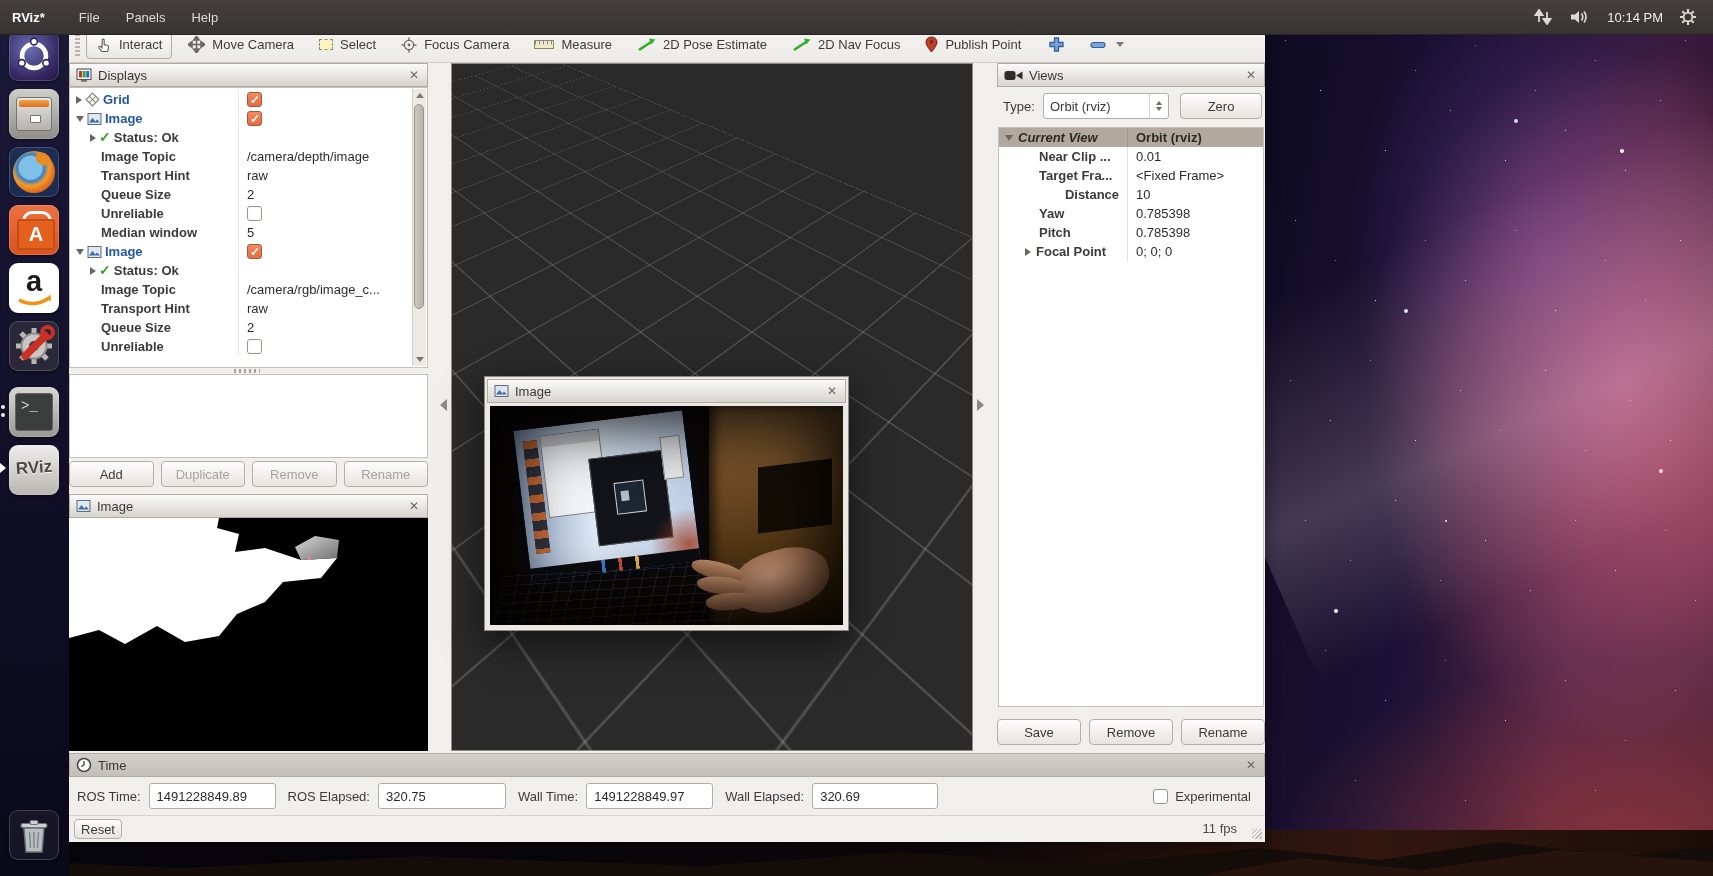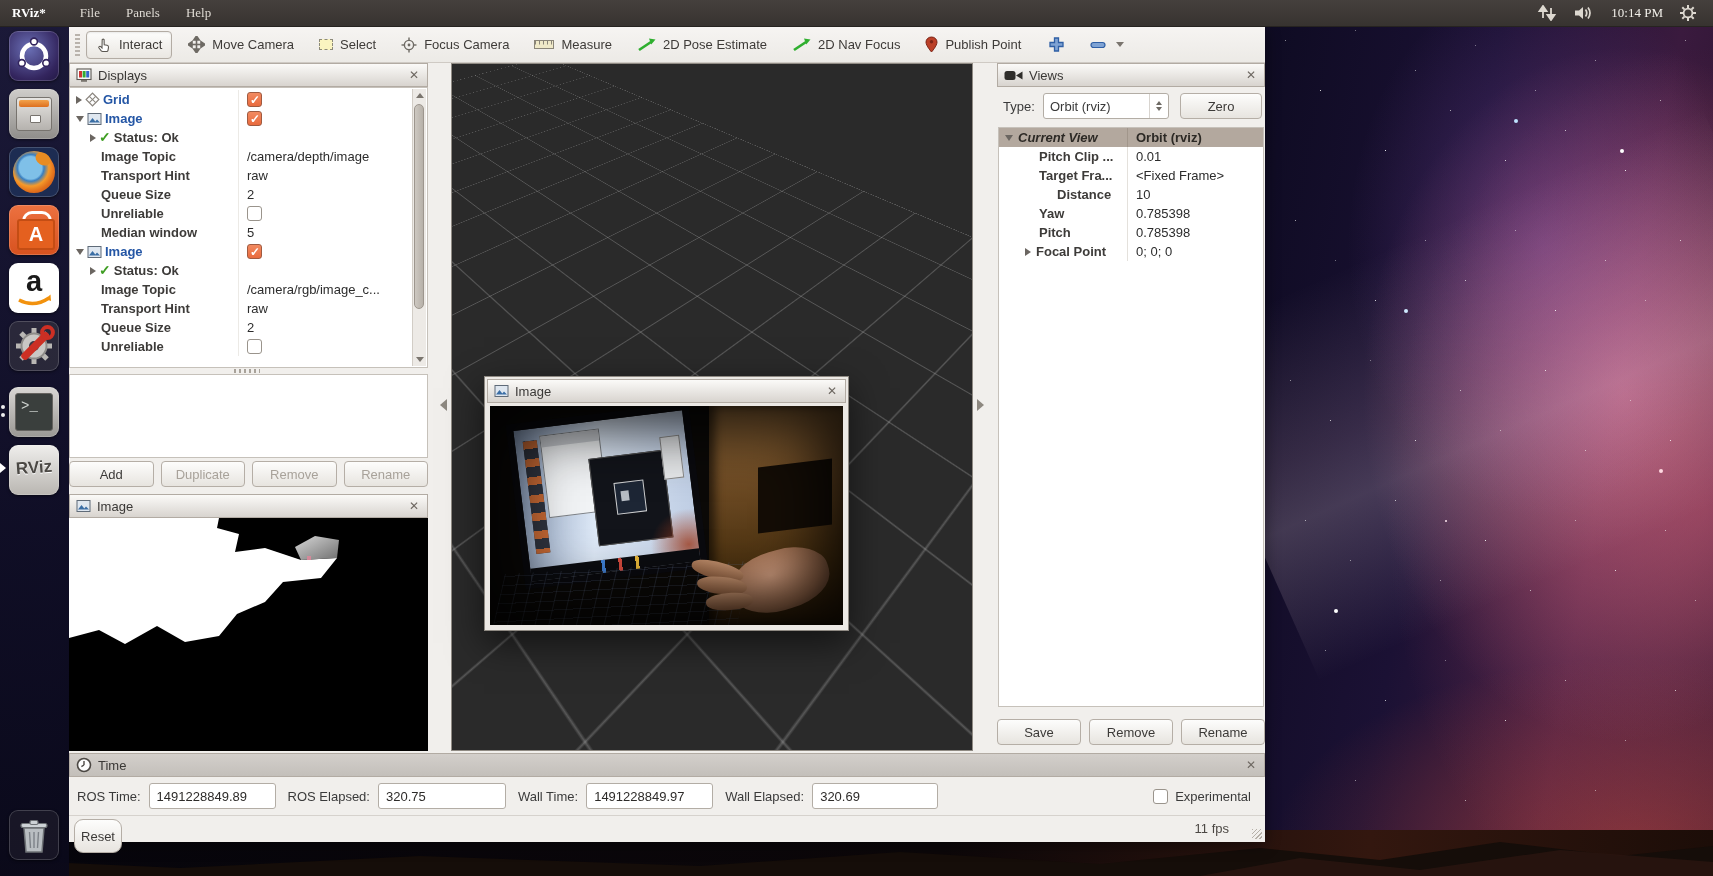--- a/index.html
+++ b/index.html
@@ -35,22 +35,22 @@
     120px 700px rgba(255,255,255,.7),180px 660px rgba(255,255,255,.4),240px 720px rgba(255,255,255,.8),
     300px 680px rgba(255,255,255,.6),360px 740px rgba(255,255,255,.5),410px 690px rgba(255,255,255,.7),
     90px 780px rgba(255,255,255,.5),200px 800px rgba(255,255,255,.6),330px 790px rgba(255,255,255,.5);}
   .stars2{position:absolute;left:0;top:0;width:2px;height:2px;border-radius:50%;background:transparent;box-shadow:
     140px 310px 0 1px #cfeaff,356px 150px 0 1px #ffffff,395px 470px 0 1px #ffd9e2,
     70px 610px 0 1px #ffffff,250px 120px 0 1px #bfe3ff,180px 520px 0 0 #ffe9f0;}
   .mountains{position:absolute;left:0;bottom:0;width:1713px;height:46px;
     background:linear-gradient(90deg,#06050c 0%,#0c0709 55%,#33170f 80%,#1c0d08 100%);}
   .mountains svg{position:absolute;left:0;bottom:0;}
   
-  .menubar{position:absolute;left:0;top:0;width:1713px;height:27px;background:linear-gradient(#45403d,#373330);
-    display:flex;align-items:center;color:#dfdbd4;z-index:60;border-bottom:1px solid #262320;box-sizing:border-box;font-family:Liberation Serif, serif;}
+  .menubar{position:absolute;left:0;top:0;width:1713px;height:35px;background:linear-gradient(#45403d,#373330);
+    display:flex;align-items:center;color:#dfdbd4;z-index:60;border-bottom:1px solid #262320;box-sizing:border-box;}
   .mb-title{font-weight:bold;color:#fff;margin-left:12px;margin-right:34px;}
   .mb-item{margin-right:26px;}
   .mb-right{margin-left:auto;display:flex;align-items:center;gap:16px;padding-right:16px;}
   .mb-clock{color:#f1efe9;}
   
   .launcher{position:absolute;left:0;top:27px;width:69px;height:849px;z-index:55;
     background:linear-gradient(180deg,rgba(28,26,58,.92),rgba(16,14,38,.92) 60%,rgba(10,9,26,.94));}
   .tile{position:absolute;left:9px;width:50px;height:50px;border-radius:9px;
     box-shadow:inset 0 0 0 1px rgba(255,255,255,.18), 0 1px 3px rgba(0,0,0,.5);}
   .tile .inner{position:absolute;inset:0;border-radius:9px;overflow:hidden;}
@@ -584,32 +584,32 @@
     <div class="whitebox" style="left:929px;top:100px;width:266px;height:580px;overflow:hidden;">
       <div class="vrow hl-row" style="font-weight:bold;color:#2c2925;">
         <span class="vcell-l" style="padding-left:6px;font-style:italic;">
           <i class="exp open"></i>
           <span>Current View</span>
         </span>
         <span class="vcell-r" style="border-left-color:#a1968b;"><span>Orbit (rviz)</span></span>
       </div>
       <div class="vrow">
         <span class="vcell-l" style="padding-left:40px;">
-            <span class="plabel">Pitch Clip ...</span>
+            <span class="plabel">Near Clip ...</span>
           </span>
         <span class="vcell-r"><span class="pval">0.01</span></span>
       </div>
       <div class="vrow">
         <span class="vcell-l" style="padding-left:40px;">
             <span class="plabel">Target Fra...</span>
           </span>
         <span class="vcell-r"><span class="pval">&lt;Fixed Frame&gt;</span></span>
       </div>
       <div class="vrow">
-        <span class="vcell-l" style="padding-left:58px;">
+        <span class="vcell-l" style="padding-left:58px;justify-content:center;">
             <span class="plabel">Distance</span>
           </span>
         <span class="vcell-r"><span class="pval">10</span></span>
       </div>
       <div class="vrow">
         <span class="vcell-l" style="padding-left:40px;">
             <span class="plabel">Yaw</span>
           </span>
         <span class="vcell-r"><span class="pval">0.785398</span></span>
       </div>
@@ -657,24 +657,24 @@
       <span style="margin-left:4px;">Wall Time:</span>
       <span class="tinput" style="width:127px;">1491228849.97</span>
       <span style="margin-left:4px;">Wall Elapsed:</span>
       <span class="tinput" style="width:126px;">320.69</span>
       <span style="margin-left:auto;display:flex;align-items:center;gap:7px;padding-right:14px;">
         <span class="cb"></span>
         <span>Experimental</span>
       </span>
     </div>
     <div style="position:absolute;left:0;top:788px;width:1196px;height:27px;border-top:1px solid #d6d2cd;box-sizing:border-box;">
-      <div class="btn" style="position:absolute;left:5px;top:3px;width:48px;height:34px;border-radius:9px;">
+      <div class="btn" style="position:absolute;left:5px;top:3px;width:48px;height:20px;">
           <span>Reset</span>
         </div>
-      <span style="position:absolute;right:36px;top:5px;color:#4c4844;">11 fps</span>
+      <span style="position:absolute;right:28px;top:5px;color:#4c4844;">11 fps</span>
       <div style="position:absolute;right:3px;bottom:3px;width:10px;height:10px;background:repeating-linear-gradient(135deg,#b6b0a8 0 1px,transparent 1px 3px);"></div>
     </div>
   </div>
 
   <div class="floatwin">
     <div class="ptitle" style="left:2px;top:2px;width:359px;">
       <svg width="15" height="14">
           <rect x="1" y="1.5" width="13" height="11" fill="#dfe7f0" stroke="#5f6b78" stroke-width="1"></rect>
           <path d="M2 10.5 L5.5 6 L8.3 9.4 L10 7.6 L13 10.5 Z" fill="#3a6ea5"></path>
         </svg>

